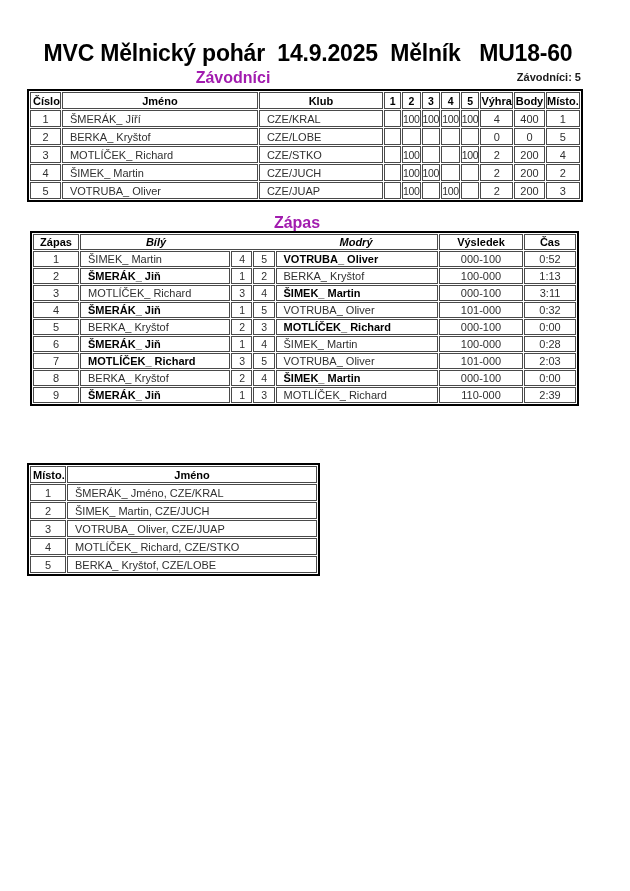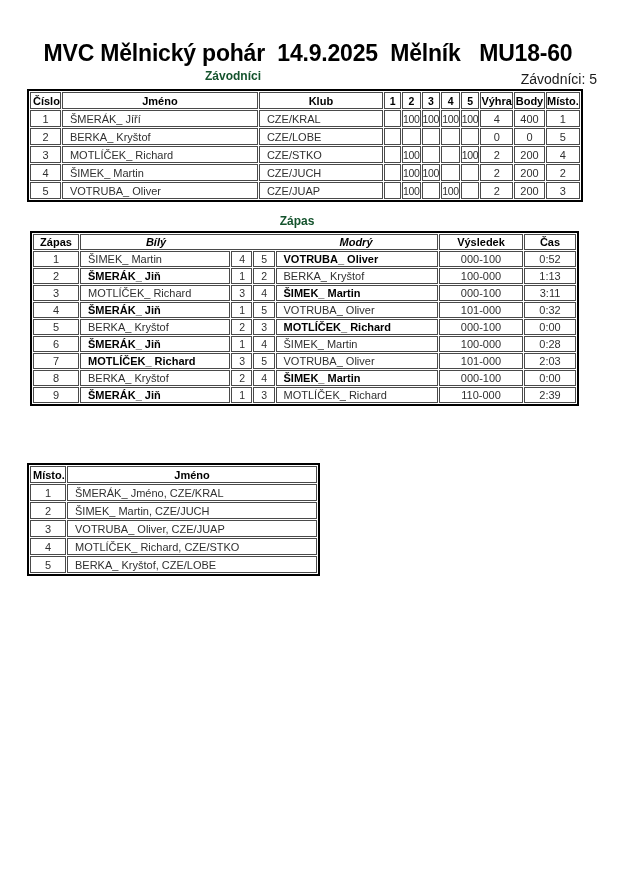--- a/index.html
+++ b/index.html
@@ -4,25 +4,25 @@
 <style>
   html,body{margin:0;padding:0;background:#fff;}
   .page{
     position:relative;width:630px;height:891px;background:#ffffff;
     font-family:"Liberation Sans",sans-serif;color:#000;overflow:hidden;
   }
   .title{
     position:absolute;top:40px;left:0;width:616px;text-align:center;
     font-size:23px;font-weight:bold;white-space:pre;letter-spacing:-0.2px;color:#000;
   }
-  .sec-label{position:absolute;font-size:12px;font-weight:bold;text-align:center;color:#14532d;}
+  .sec-label{position:absolute;font-size:16px;font-weight:bold;text-align:center;color:#a21caf;}
   .lbl-zavodnici{top:69px;left:0;width:466px;}
   .lbl-zapas{top:214px;left:0;width:594px;}
   .lbl-poradi{top:446px;left:0;width:350px;}
-  .count-label{position:absolute;top:71px;right:33px;font-size:14px;color:#1a1a1a;}
+  .count-label{position:absolute;top:71px;right:49px;font-size:11px;color:#1a1a1a;font-weight:bold;}
 
   table{
     border-collapse:separate;border-spacing:1px;table-layout:fixed;
     border:2px solid #000;background:#fff;position:absolute;
   }
   th,td{
     border:1px solid #4a4a4a;box-sizing:border-box;overflow:visible;
     font-size:11px;padding:0 3px;height:17px;vertical-align:middle;
     white-space:nowrap;background:#fff;
   }

